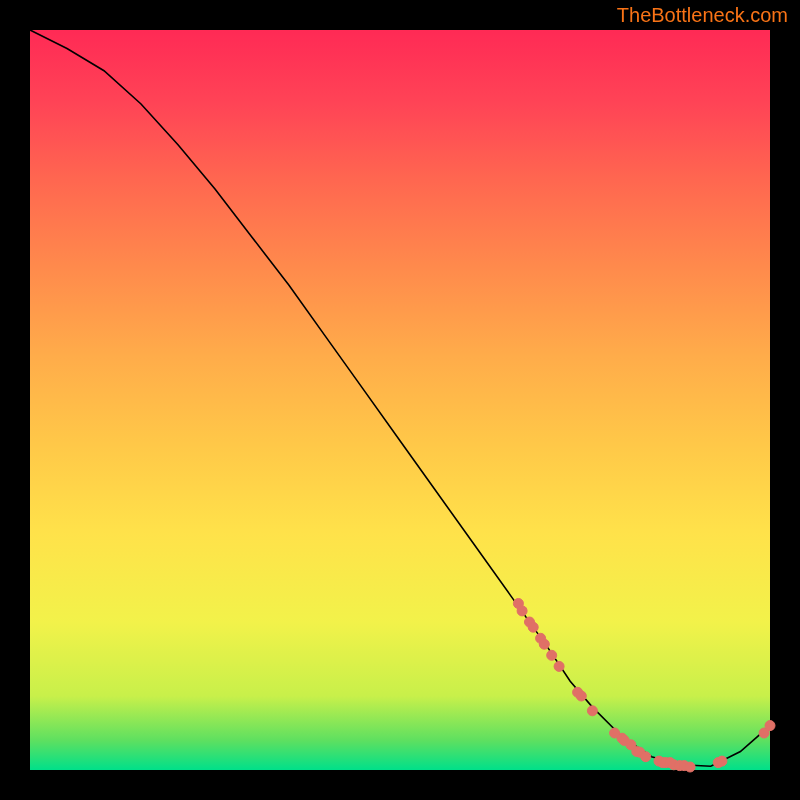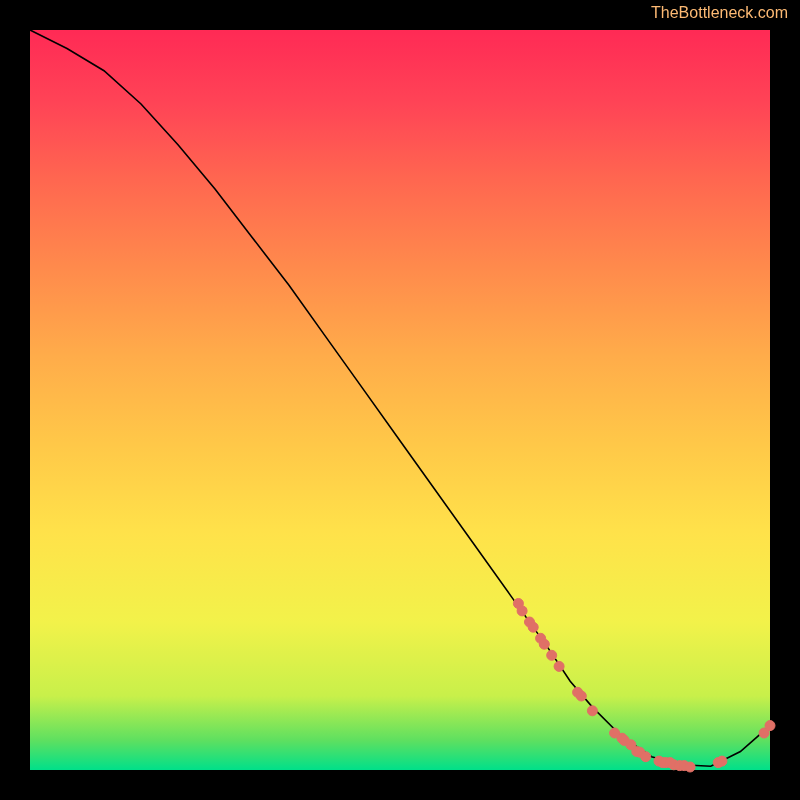--- a/index.html
+++ b/index.html
@@ -8,22 +8,22 @@
     height: 800px;
     background: #000;
     position: relative;
     font-family: Arial, Helvetica, sans-serif;
     overflow: hidden;
   }
   .attribution {
     position: absolute;
     top: 4px;
     right: 12px;
-    color: #fdba74;
-    font-size: 16px;
+    color: #f97316;
+    font-size: 20px;
     font-weight: 400;
     z-index: 10;
   }
   .plot-area {
     position: absolute;
     left: 30px;
     top: 30px;
     width: 740px;
     height: 740px;
     background: linear-gradient(to top,

